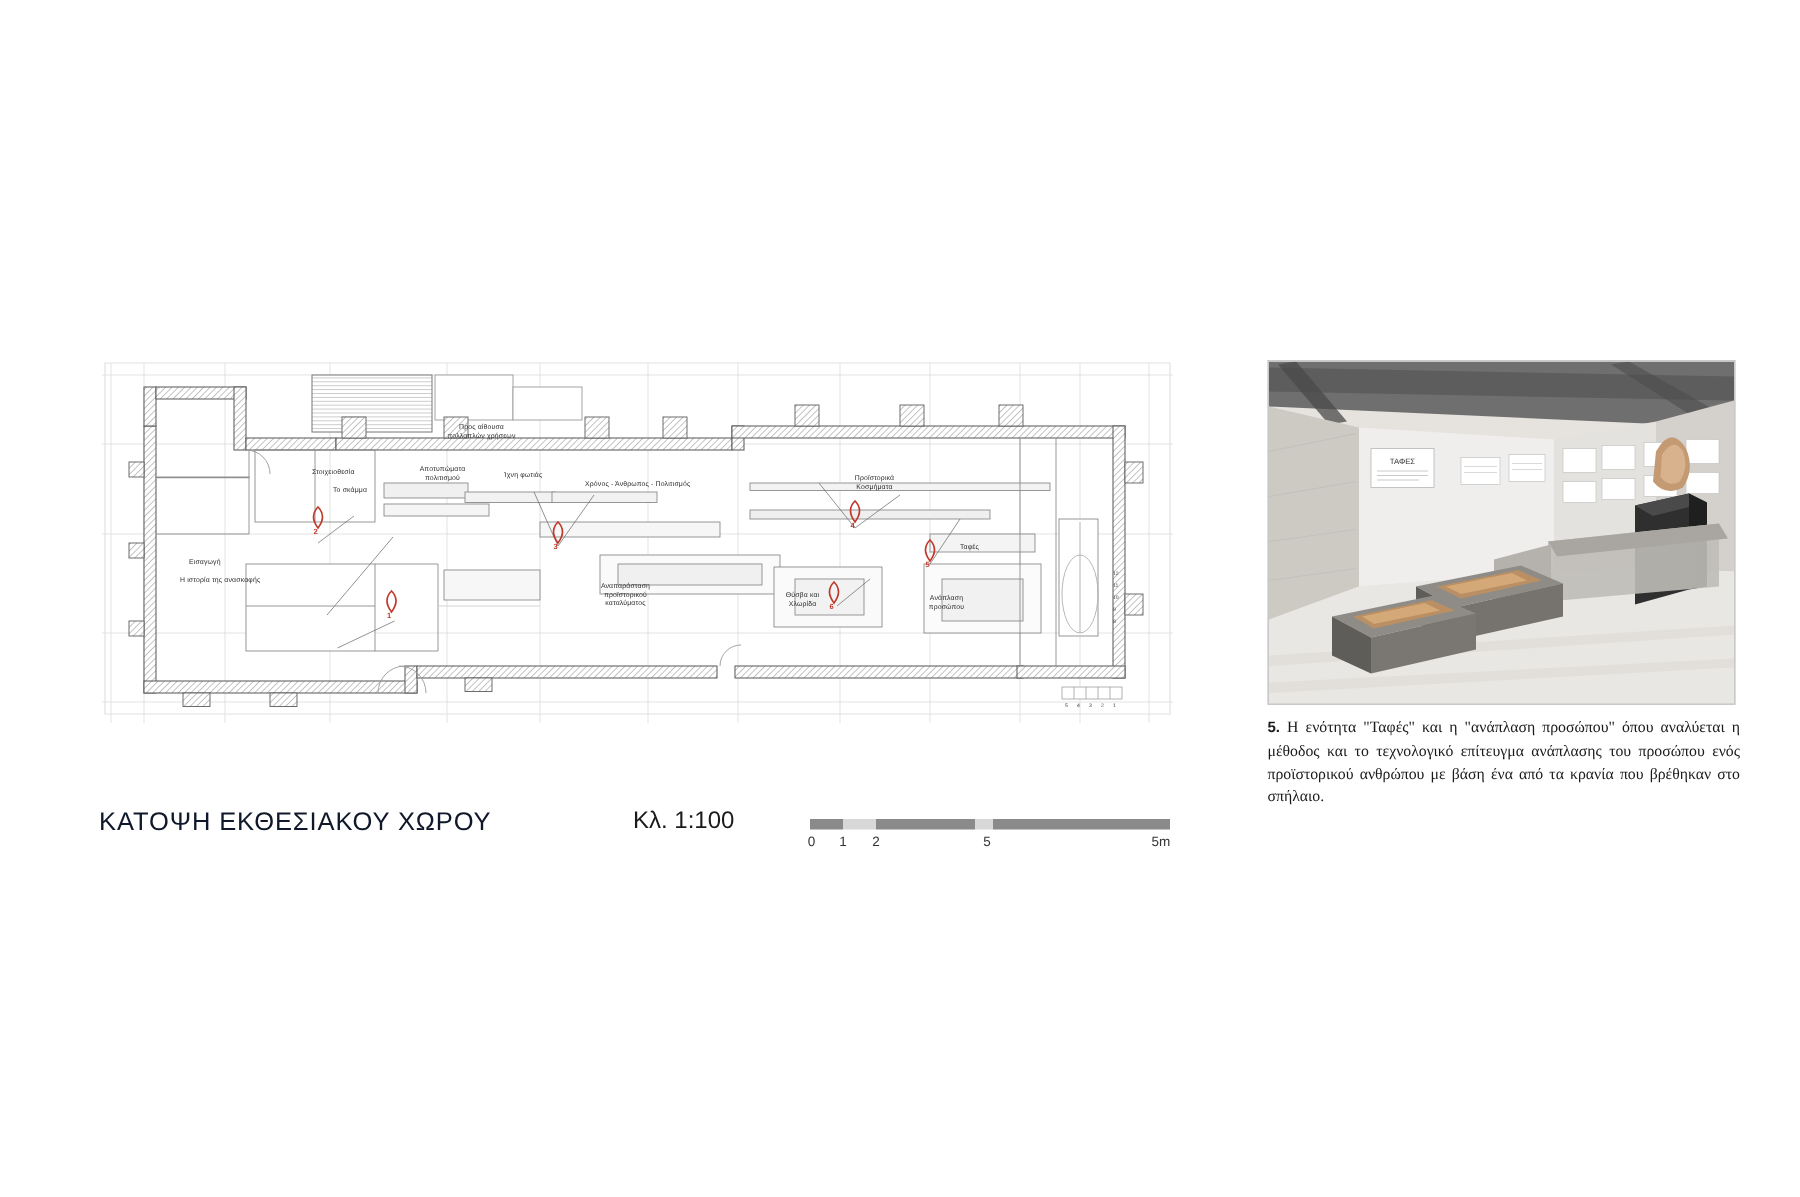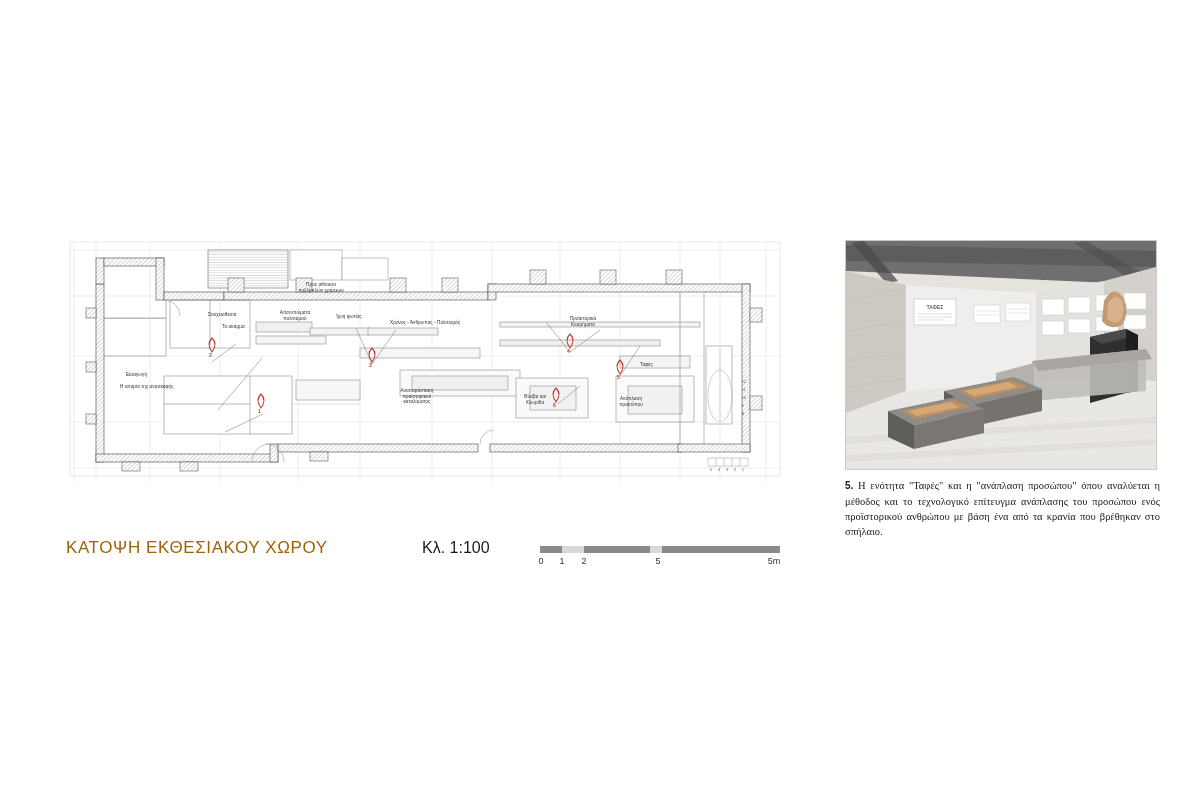--- a/index.html
+++ b/index.html
@@ -26,21 +26,21 @@
   }
   #plan-svg { display: block; }
 
   
   #plan-title {
     position: absolute;
     left: 66px;
     top: 538px;
     font-size: 17px;
     letter-spacing: 0.6px;
-    color: #a16207;
+    color: #0f172a;
     white-space: nowrap;
   }
   #plan-scale-label {
     position: absolute;
     left: 422px;
     top: 539px;
     font-size: 16px;
     color: #1a1a1a;
     white-space: nowrap;
   }

